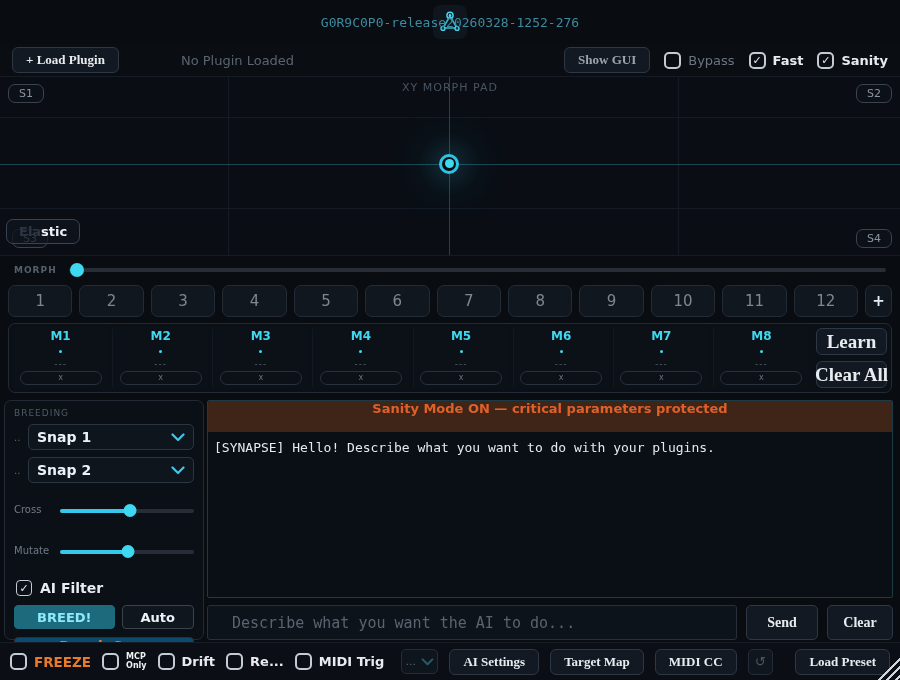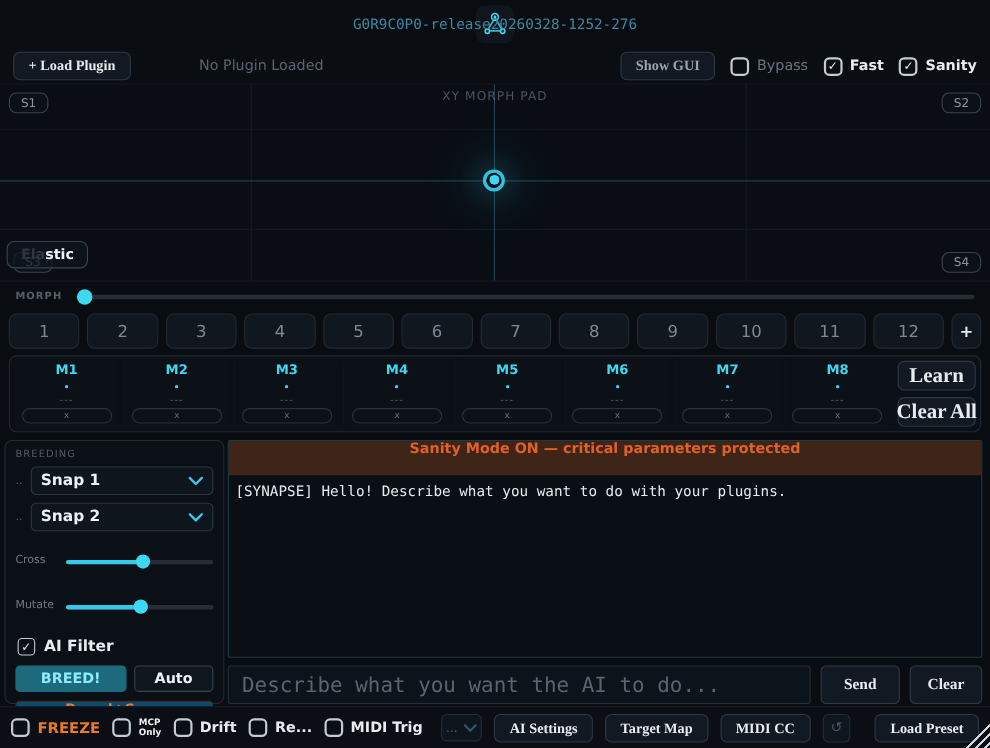--- a/index.html
+++ b/index.html
@@ -85,21 +85,21 @@
   .breedsave-btn { height:25px; background:#0c4a6e; border:1px solid #452917; border-radius:4px; color:#e87a30; font-size:13px; font-weight:bold; display:flex; align-items:center; justify-content:center; cursor:pointer; margin-bottom:20px; }
   .stratrow { display:flex; align-items:center; gap:6px; }
   .stratrow .slabel { width:46px; font-size:10px; color:#606a76; }
   .stratrow .dropdown .dval { font-size:13.5px; }
 
   .chat { flex:1; display:flex; flex-direction:column; min-width:0; }
   .chat-box { flex:1; border:1px solid #1d3b46; background:#0a0f15; border-radius:2px; overflow:hidden; display:flex; flex-direction:column; }
   .banner { height:31px; background:#3f2517; color:#e0602a; font-size:13px; font-weight:bold; text-align:center; line-height:15px; }
   .chat-msg { padding:8px 6px; font-family:"DejaVu Sans Mono","Liberation Mono",monospace; font-size:13px; color:#e6eaee; }
   .chat-input-row { margin-top:7px; display:flex; gap:9px; height:35px; flex:none; }
-  .chat-input { flex:1; background:#0d131b; border:1px solid #262f3a; border-radius:3px; color:#fde047; font-family:"DejaVu Sans Mono","Liberation Mono",monospace; font-size:19px; padding:0 12px; outline:none; }
+  .chat-input { flex:1; background:#0d131b; border:1px solid #262f3a; border-radius:3px; color:#fde047; font-family:"DejaVu Sans Mono","Liberation Mono",monospace; font-size:15px; padding:0 24px; outline:none; }
   .chat-input::placeholder { color:#5a6470; }
   .chat-input-row .btn { height:35px; font-size:14px; border-radius:5px; }
   .chat-status { height:20px; line-height:20px; font-size:12px; color:#6a7480; flex:none; }
 
   
   .bottombar { height:38px; flex:none; border-top:1px solid #161d26; background:#0b0f15; display:flex; align-items:center; gap:11px; padding:0 10px; position:relative; }
   .freeze-label { color:#e87a28; font-size:13.5px; font-weight:bold; }
   .mcp-label { font-size:8px; line-height:8.5px; font-weight:bold; color:#eef2f6; }
   .mini-dd { width:52px; height:25px; background:#0f151d; border:1px solid #232d39; border-radius:5px; display:flex; align-items:center; justify-content:center; gap:5px; color:#5a6470; font-size:11px; cursor:pointer; margin-left:6px; }
   .reload-btn { width:36px; height:26px; background:#10161e; border:1px solid #232d39; border-radius:5px; color:#4a5663; font-size:13px; display:flex; align-items:center; justify-content:center; cursor:pointer; }

